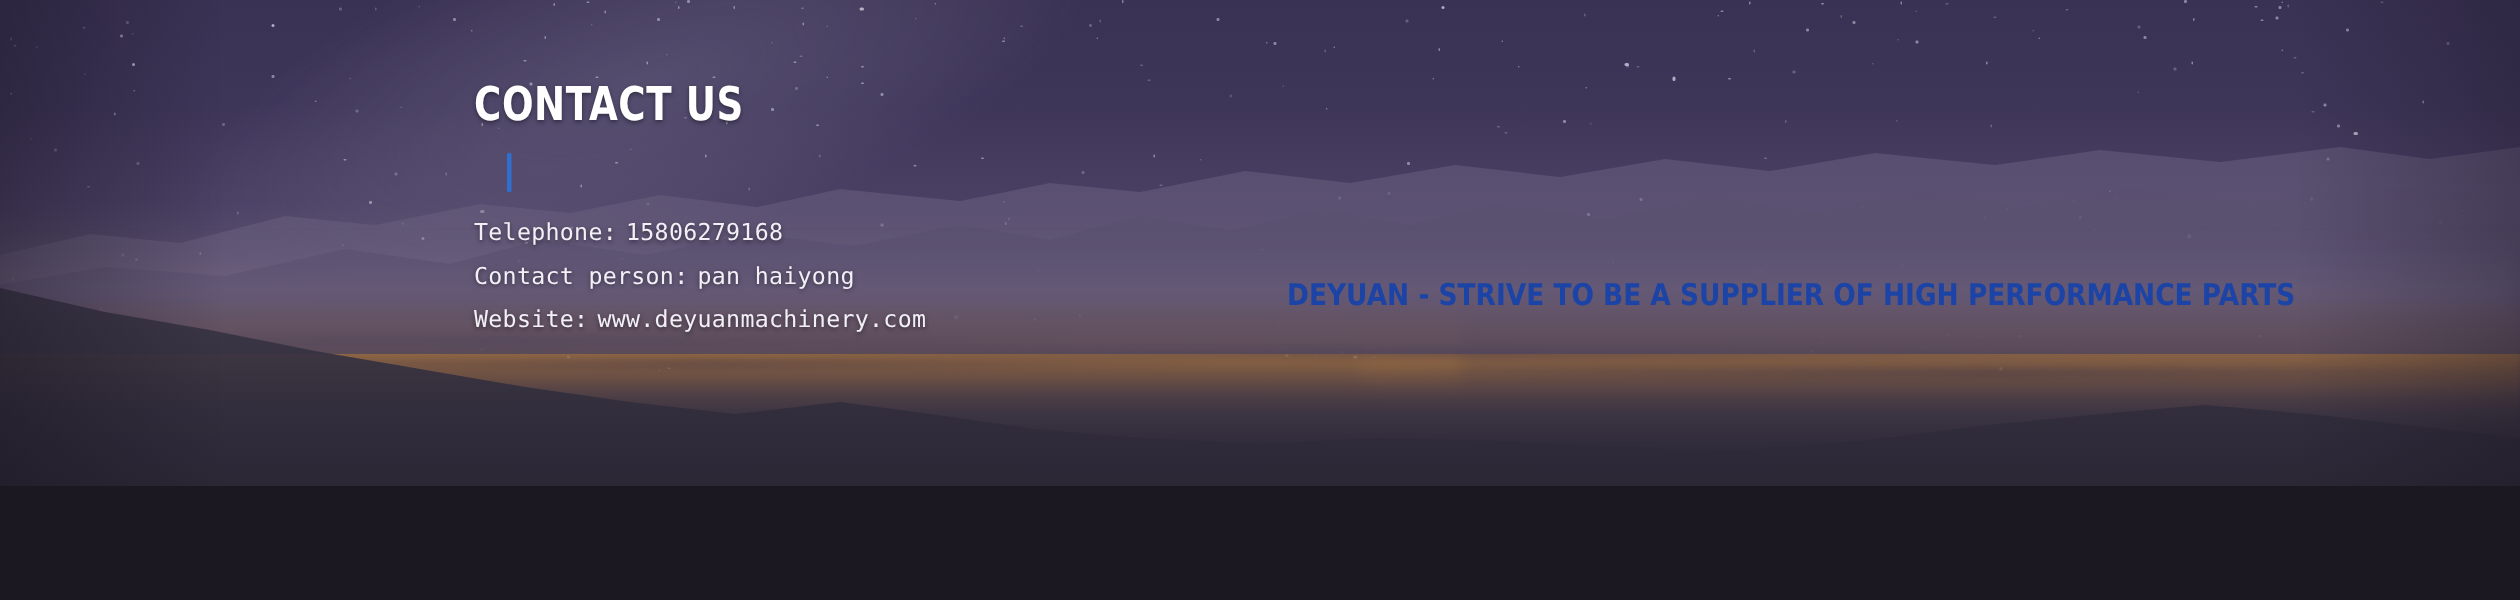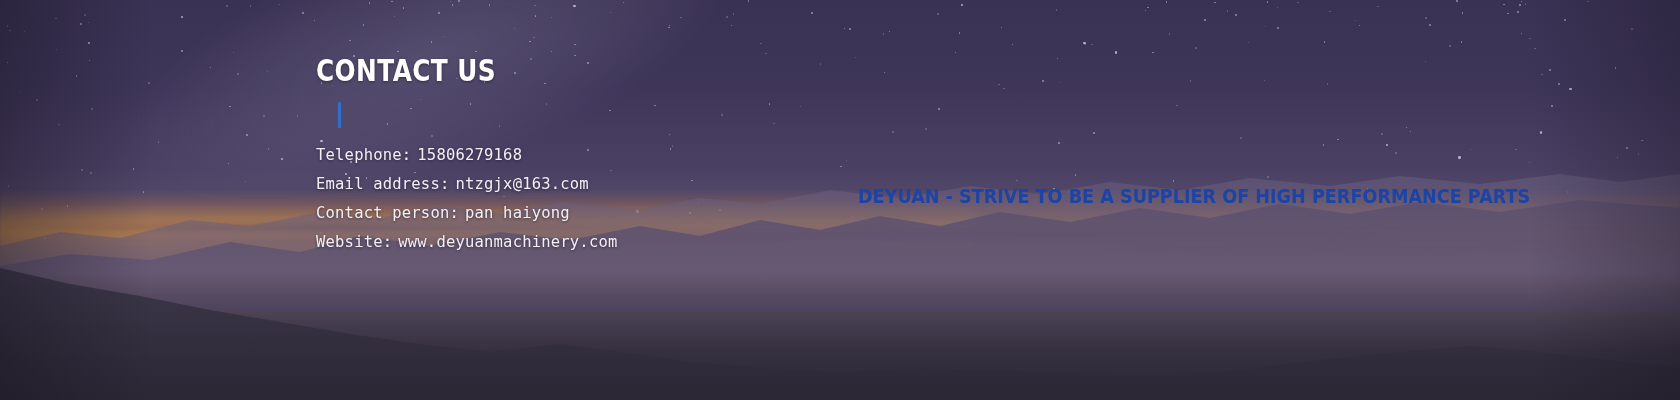--- a/index.html
+++ b/index.html
@@ -6,21 +6,21 @@
   html, body {
     margin: 0;
     padding: 0;
     background: #1b1822;
   }
   * { box-sizing: border-box; }
 
   .banner {
     position: relative;
     width: 1680px;
-    height: 400px;
+    height: 324px;
     overflow: hidden;
     font-family: "Liberation Sans", sans-serif;
     background: #3b3457;
   }
 
   
   .sky {
     position: absolute;
     inset: 0;
     background:
@@ -524,24 +524,20 @@
     <div class="contact-block">
       <h2 class="heading">CONTACT US</h2>
       <div class="accent-bar"></div>
 
       <div class="lines" id="contact-lines">
           <div class="line">
             <span class="lbl">Telephone:</span>
             <span class="val">15806279168</span>
           </div>
           <div class="line">
-            <span class="lbl">Email address:</span>
-            <span class="val">ntzgjx@163.com</span>
-          </div>
-          <div class="line">
             <span class="lbl">Contact person:</span>
             <span class="val">pan haiyong</span>
           </div>
           <div class="line">
             <span class="lbl">Website:</span>
             <span class="val">www.deyuanmachinery.com</span>
           </div>
         </div>
     </div>
 

